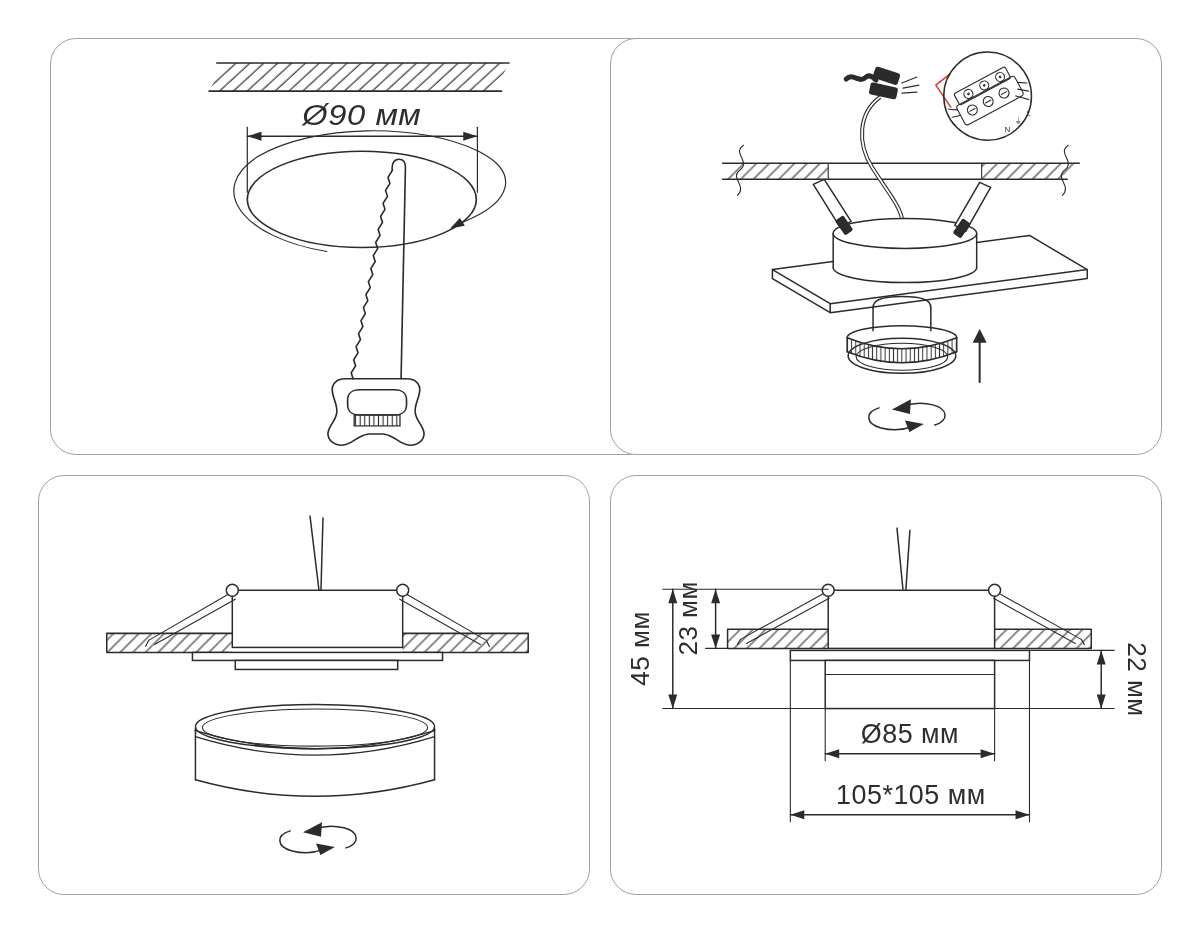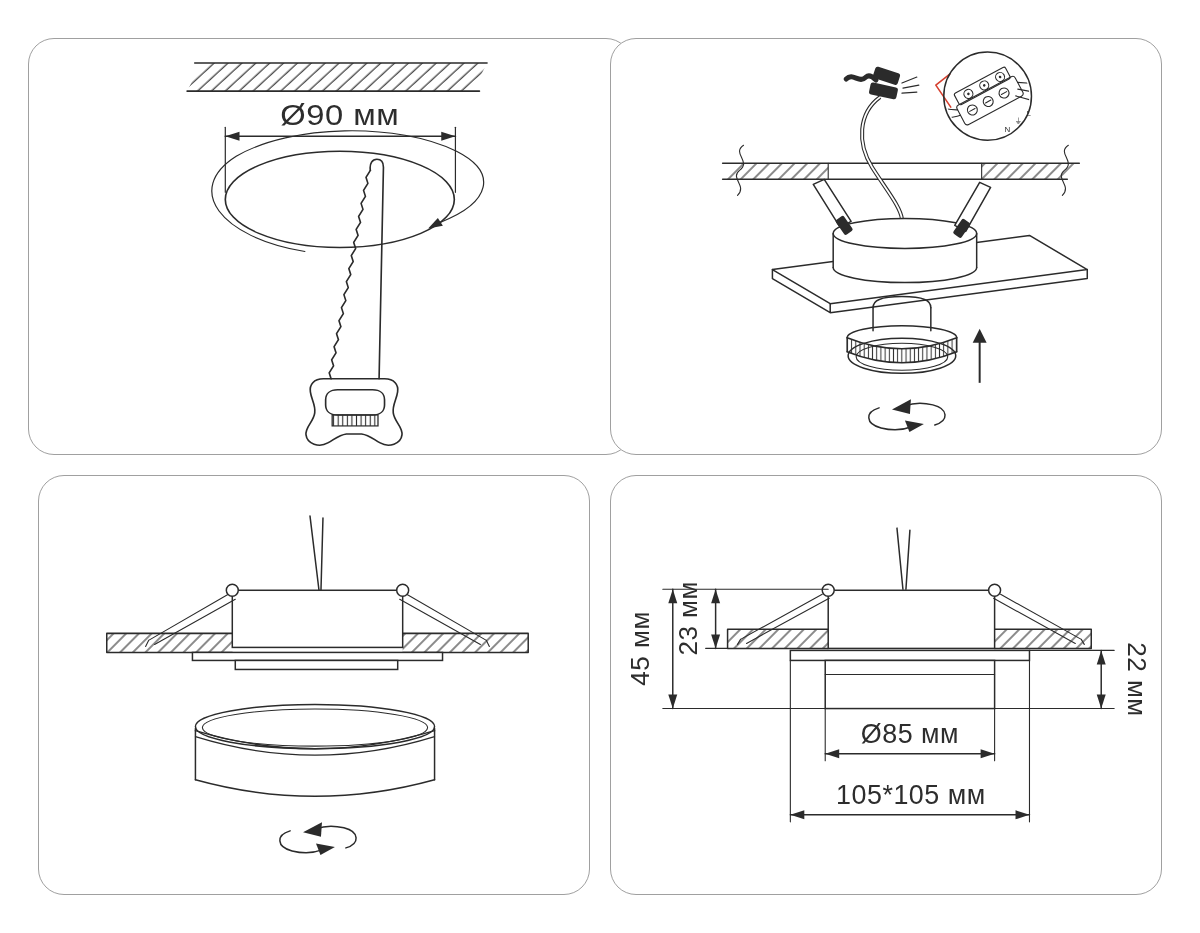--- a/index.html
+++ b/index.html
@@ -1,19 +1,19 @@
 <!DOCTYPE html>
 <html><head>
 <meta charset="utf-8">
 <style>
   html,body{margin:0;padding:0;background:#ffffff;}
   .sheet{position:relative;width:1200px;height:933px;background:#fff;overflow:hidden;
          font-family:"Liberation Sans", sans-serif;}
   .panel{position:absolute;border:1.5px solid #a0a0a0;border-radius:26px;background:#fff;box-sizing:border-box;}
-  #p1{left:28px;top:38px;width:604px;height:417px;}
+  #p1{left:50px;top:38px;width:604px;height:417px;font-style:italic;}
   #p2{left:610px;top:38px;width:552px;height:417px;}
   #p3{left:38px;top:475px;width:552px;height:420px;}
   #p4{left:610px;top:475px;width:552px;height:420px;}
   svg{display:block;width:100%;height:100%;}
   .ln{stroke:#2b2b2b;fill:none;stroke-width:1.5;stroke-linecap:round;stroke-linejoin:round;}
   .thin{stroke-width:1.1;}
   .fl{fill:#2b2b2b;stroke:none;}
   .wh{fill:#ffffff;stroke:none;}
   .dim{fill:#2d2d2d;font-family:"Liberation Sans",sans-serif;letter-spacing:0.5px;}
   .tiny{fill:#2d2d2d;font-family:"Liberation Sans",sans-serif;}

